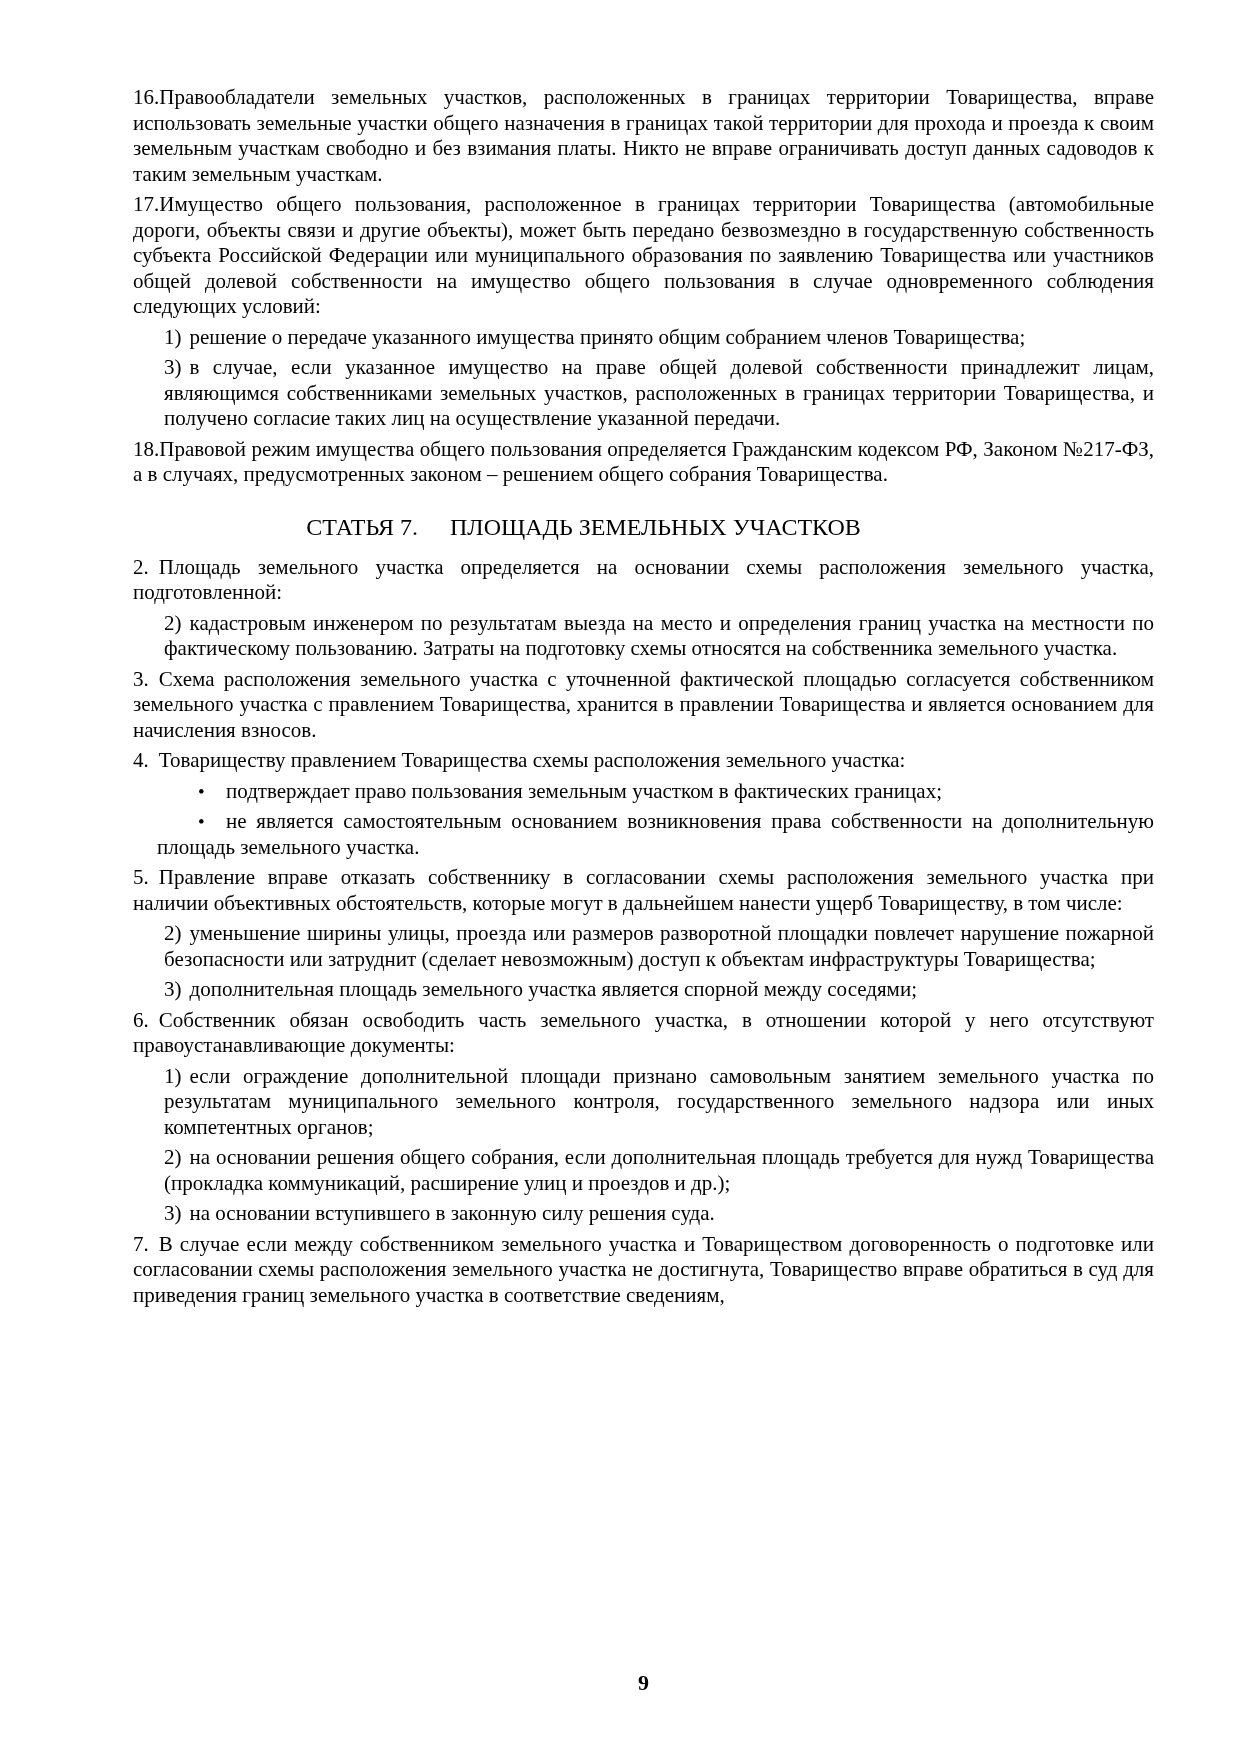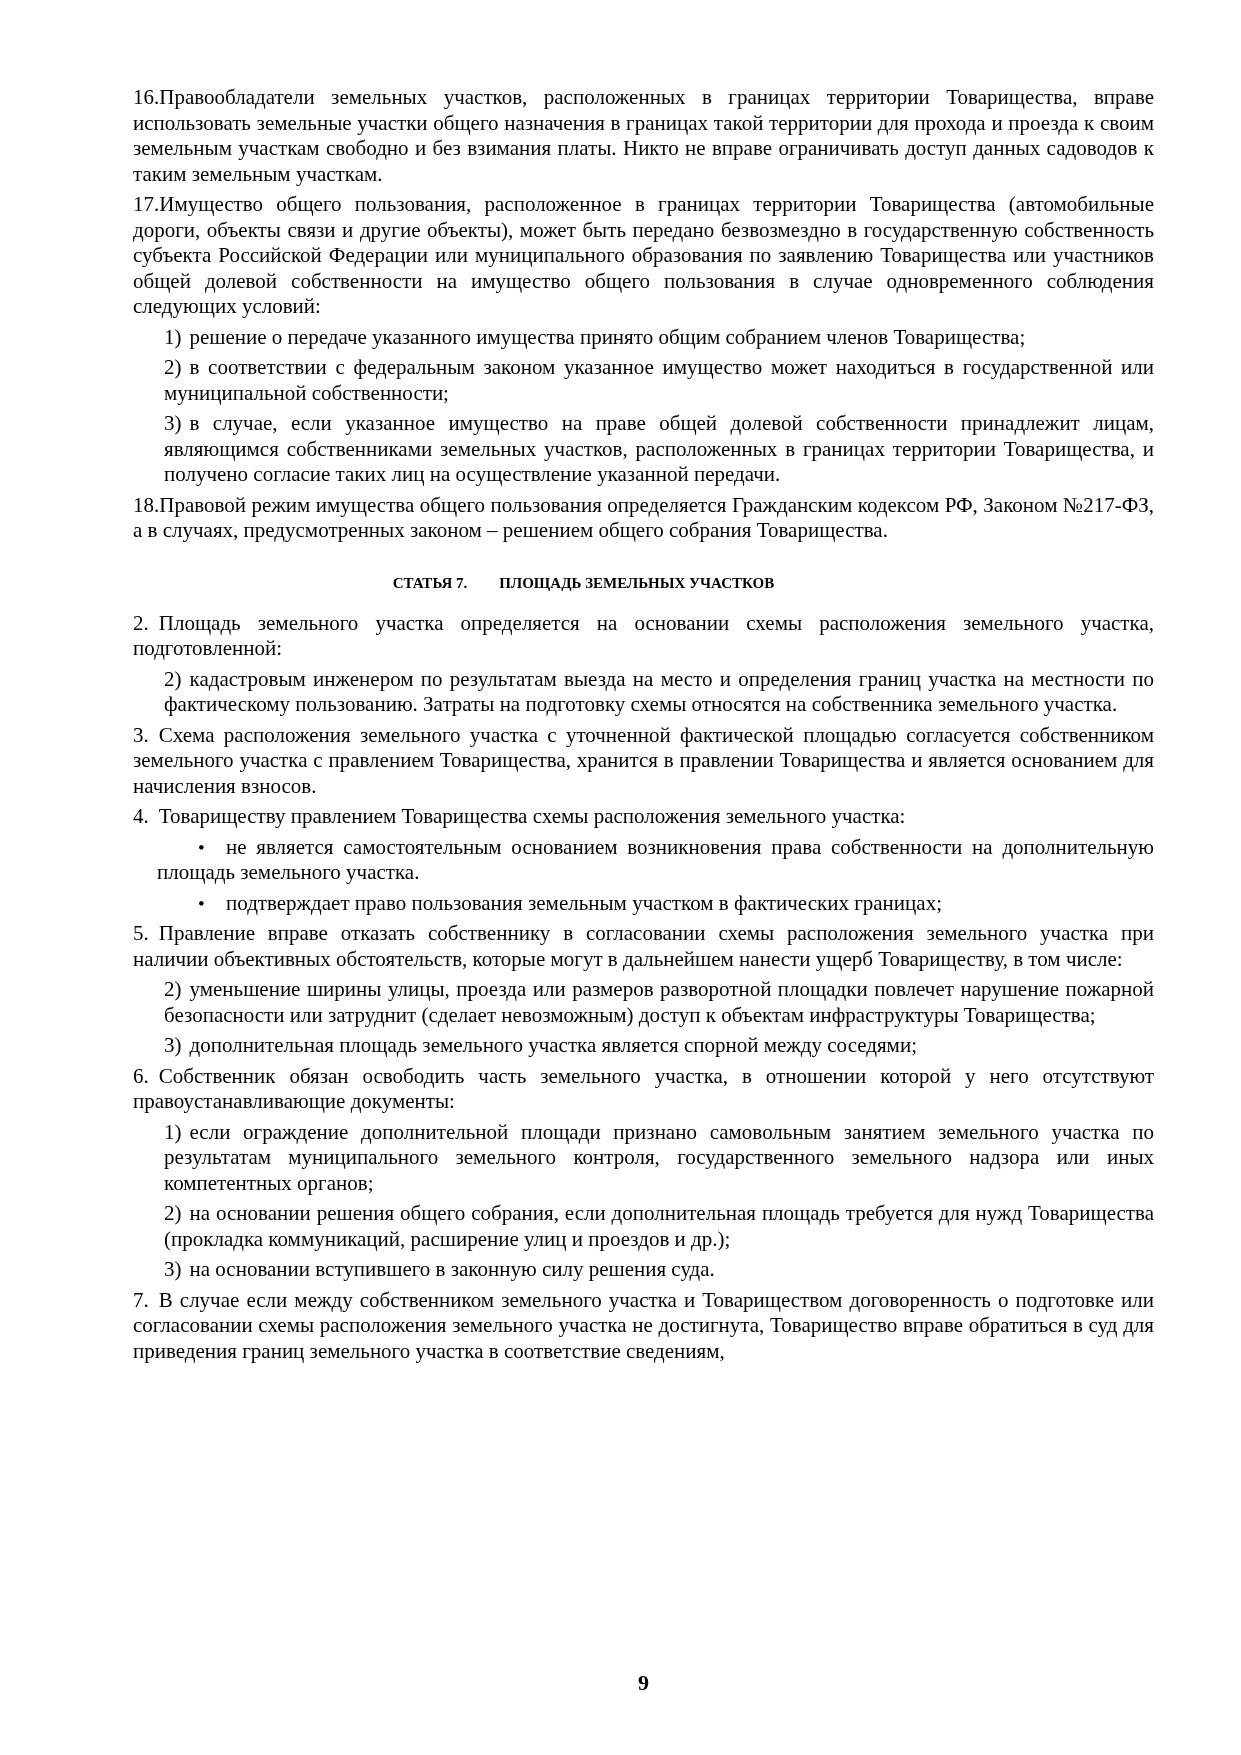--- a/index.html
+++ b/index.html
@@ -33,23 +33,23 @@
   .submark { padding-right: 8px; }
   
   p.bullet { margin-left: 24px; text-indent: 41px; }
   .bullet-mark {
     display: inline-block;
     text-indent: 0;
     width: 28px;
     font-size: 19px;
   }
   h2.article-heading {
-    font-size: 15px;
+    font-size: 24px;
     line-height: 26px;
-    font-weight: bold;
+    font-weight: normal;
     text-align: center;
     margin: 26px 0 15px 0;
     transform: translateX(-60px);
   }
   .article-label { margin-right: 32px; }
   .page-number {
     position: absolute;
     left: 133px;
     top: 1670px;
     width: 1021px;
@@ -63,36 +63,35 @@
 </head>
 <body>
 
 <div class="page">
   <div class="content">
 
     <p>16.Правообладатели земельных участков, расположенных в границах территории Товарищества, вправе использовать земельные участки общего назначения в границах такой территории для прохода и проезда к своим земельным участкам свободно и без взимания платы. Никто не вправе ограничивать доступ данных садоводов к таким земельным участкам.</p>
 
     <p>17.Имущество общего пользования, расположенное в границах территории Товарищества (автомобильные дороги, объекты связи и другие объекты), может быть передано безвозмездно в государственную собственность субъекта Российской Федерации или муниципального образования по заявлению Товарищества или участников общей долевой собственности на имущество общего пользования в случае одновременного соблюдения следующих условий:</p>
     <p class="sub"><span class="submark">1)</span><span>решение о передаче указанного имущества принято общим собранием членов Товарищества;</span></p>
-    <p class="sub"><span class="submark">2)</span><span>в соответствии с федеральным законом указанное имущество может находиться в государственной или муниципальной собственности;</span></p>
     <p class="sub"><span class="submark">3)</span><span>в случае, если указанное имущество на праве общей долевой собственности принадлежит лицам, являющимся собственниками земельных участков, расположенных в границах территории Товарищества, и получено согласие таких лиц на осуществление указанной передачи.</span></p>
 
     <p>18.Правовой режим имущества общего пользования определяется Гражданским кодексом РФ, Законом №217-ФЗ, а в случаях, предусмотренных законом – решением общего собрания Товарищества.</p>
 
     <h2 class="article-heading"><span class="article-label">СТАТЬЯ 7.</span><span>ПЛОЩАДЬ ЗЕМЕЛЬНЫХ УЧАСТКОВ</span></h2>
 
 
     <p><span class="num">2.</span><span>Площадь земельного участка определяется на основании схемы расположения земельного участка, подготовленной:</span></p>
     <p class="sub"><span class="submark">2)</span><span>кадастровым инженером по результатам выезда на место и определения границ участка на местности по фактическому пользованию. Затраты на подготовку схемы относятся на собственника земельного участка.</span></p>
 
     <p><span class="num">3.</span><span>Схема расположения земельного участка с уточненной фактической площадью согласуется собственником земельного участка с правлением Товарищества, хранится в правлении Товарищества и является основанием для начисления взносов.</span></p>
 
     <p><span class="num">4.</span><span>Товариществу правлением Товарищества схемы расположения земельного участка:</span></p>
+    <p class="bullet"><span class="bullet-mark">•</span><span>подтверждает право пользования земельным участком в фактических границах;</span></p>
     <p class="bullet"><span class="bullet-mark">•</span><span>не является самостоятельным основанием возникновения права собственности на дополнительную площадь земельного участка.</span></p>
-    <p class="bullet"><span class="bullet-mark">•</span><span>подтверждает право пользования земельным участком в фактических границах;</span></p>
 
     <p><span class="num">5.</span><span>Правление вправе отказать собственнику в согласовании схемы расположения земельного участка при наличии объективных обстоятельств, которые могут в дальнейшем нанести ущерб Товариществу, в том числе:</span></p>
     <p class="sub"><span class="submark">2)</span><span>уменьшение ширины улицы, проезда или размеров разворотной площадки повлечет нарушение пожарной безопасности или затруднит (сделает невозможным) доступ к объектам инфраструктуры Товарищества;</span></p>
     <p class="sub"><span class="submark">3)</span><span>дополнительная площадь земельного участка является спорной между соседями;</span></p>
 
     <p><span class="num">6.</span><span>Собственник обязан освободить часть земельного участка, в отношении которой у него отсутствуют правоустанавливающие документы:</span></p>
     <p class="sub"><span class="submark">1)</span><span>если ограждение дополнительной площади признано самовольным занятием земельного участка по результатам муниципального земельного контроля, государственного земельного надзора или иных компетентных органов;</span></p>
     <p class="sub"><span class="submark">2)</span><span>на основании решения общего собрания, если дополнительная площадь требуется для нужд Товарищества (прокладка коммуникаций, расширение улиц и проездов и др.);</span></p>
     <p class="sub"><span class="submark">3)</span><span>на основании вступившего в законную силу решения суда.</span></p>
 

